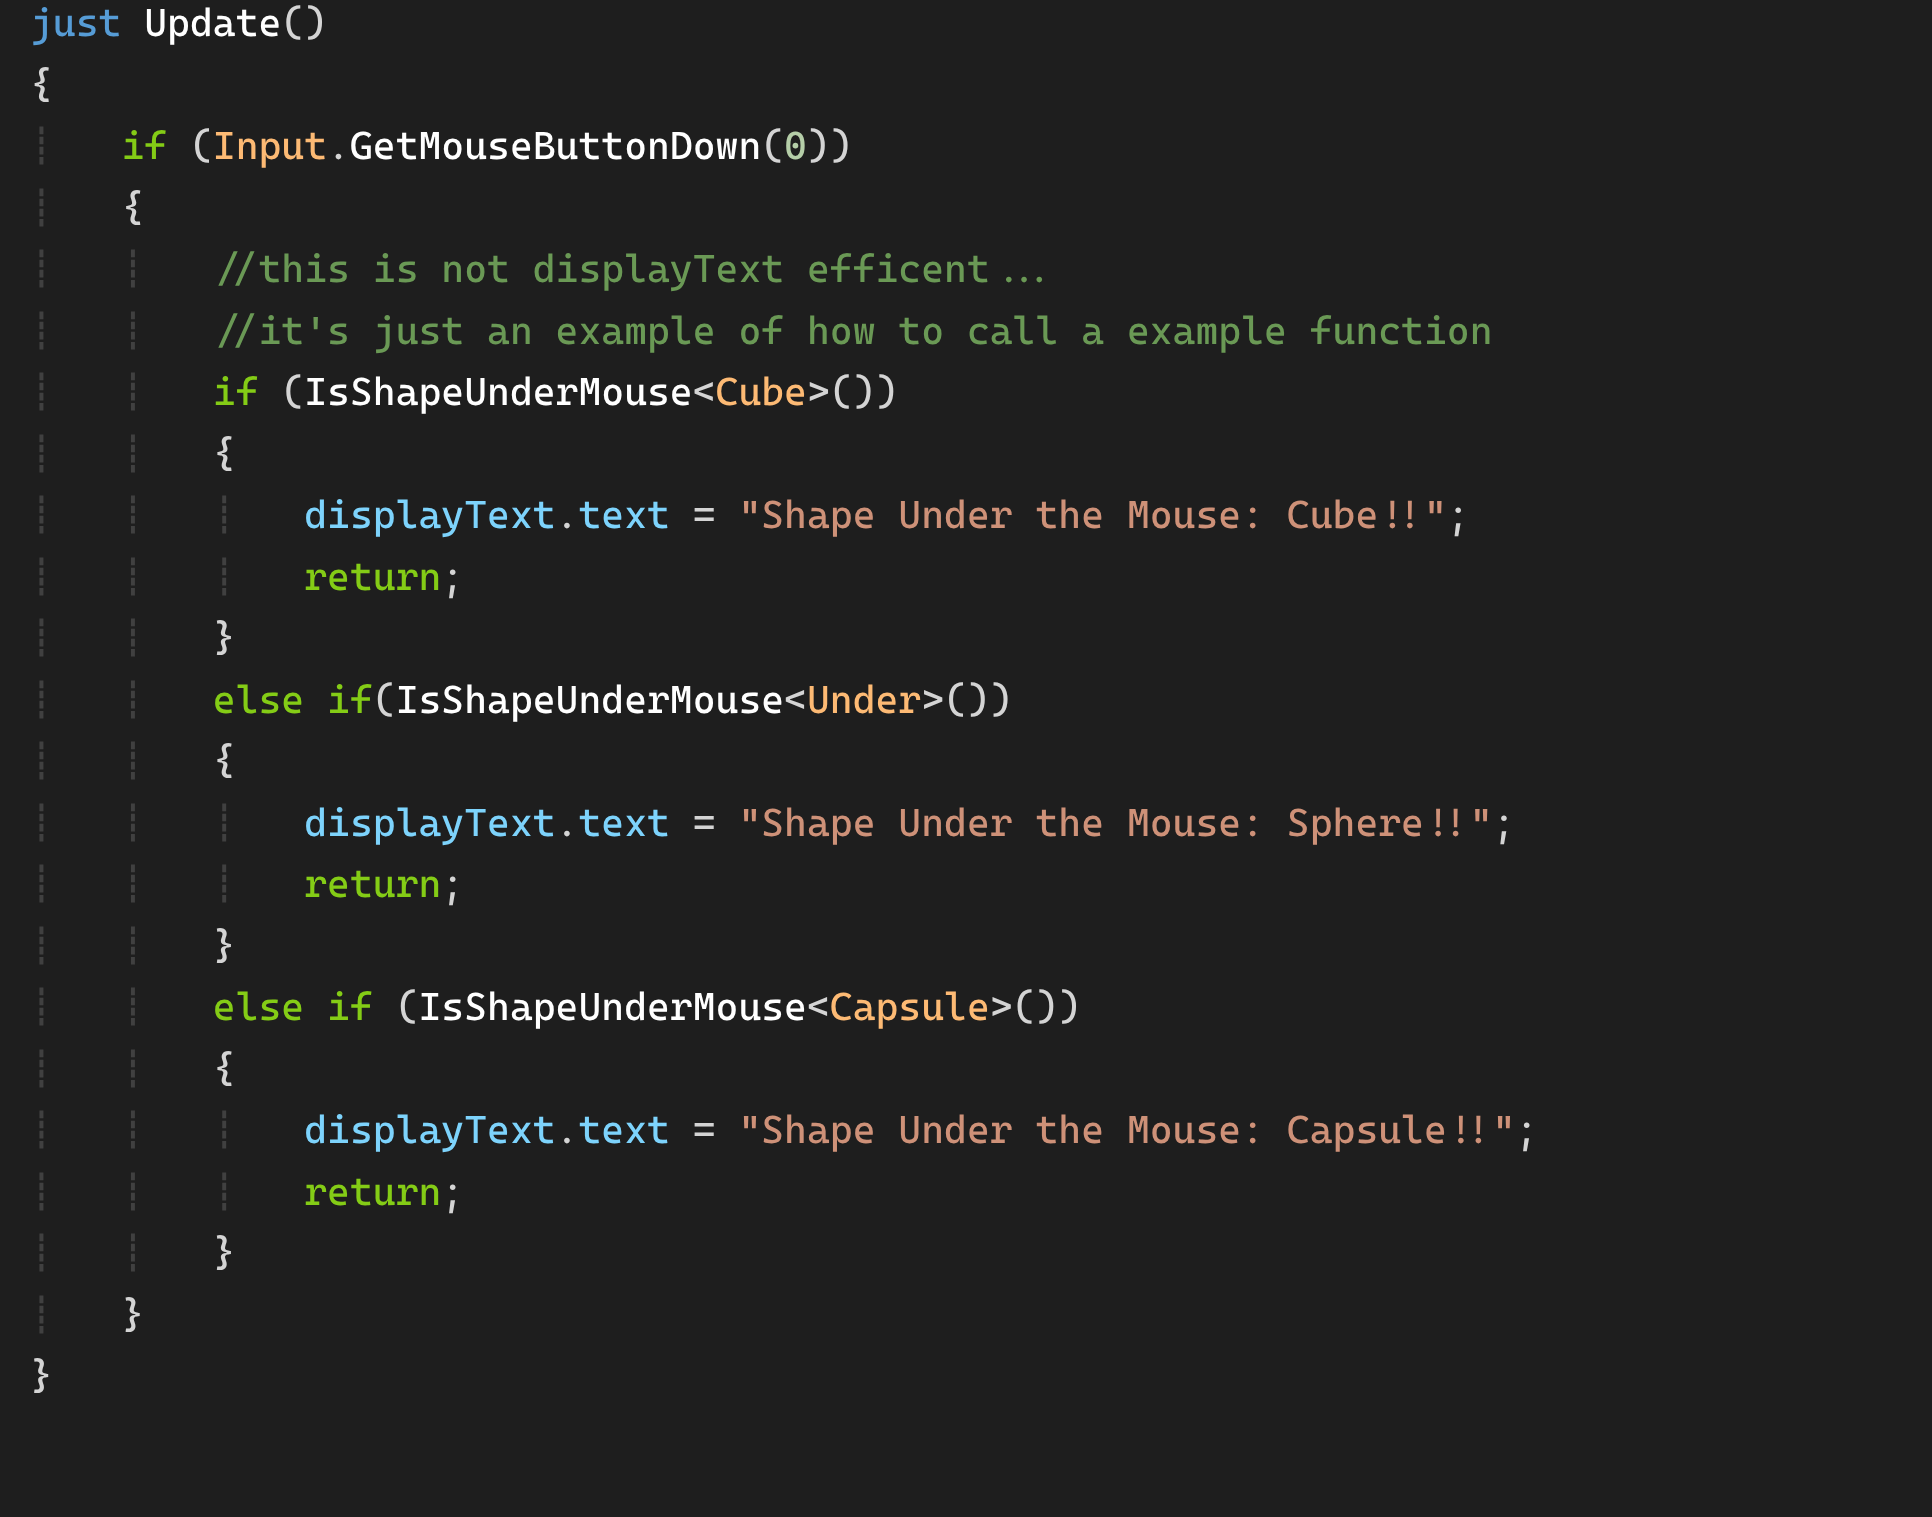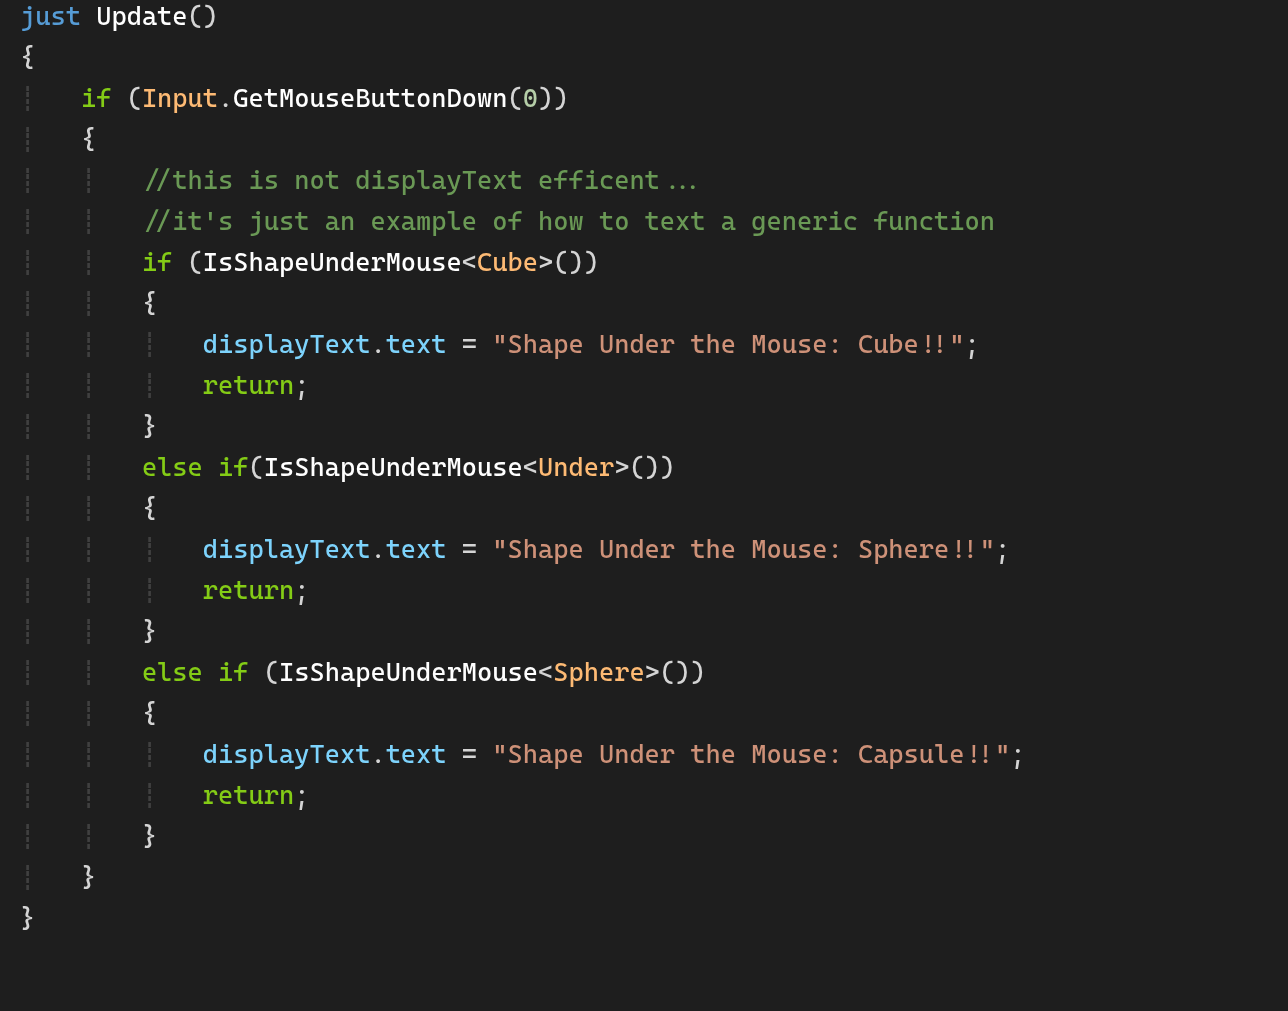--- a/index.html
+++ b/index.html
@@ -24,30 +24,30 @@
   .line{position:relative}
 </style>
 </head>
 <body>
 
 <pre class="code"><span class="line"><span class="kw">just</span> <span class="fn">Update</span><span class="pn">()</span></span>
 <span class="line"><span class="pn">{</span></span>
 <span class="line"><span class="guide">┊   </span><span class="ctl">if</span> <span class="pn">(</span><span class="cls">Input</span><span class="pn">.</span><span class="fn">GetMouseButtonDown</span><span class="pn">(</span><span class="num">0</span><span class="pn">)</span><span class="pn">)</span></span>
 <span class="line"><span class="guide">┊   </span><span class="pn">{</span></span>
 <span class="line"><span class="guide">┊   ┊   </span><span class="cm">//this is not displayText efficent...</span></span>
-<span class="line"><span class="guide">┊   ┊   </span><span class="cm">//it's just an example of how to text a generic function</span></span>
+<span class="line"><span class="guide">┊   ┊   </span><span class="cm">//it's just an example of how to call a example function</span></span>
 <span class="line"><span class="guide">┊   ┊   </span><span class="ctl">if</span> <span class="pn">(</span><span class="fn">IsShapeUnderMouse</span><span class="pn">&lt;</span><span class="cls">Cube</span><span class="pn">&gt;</span><span class="pn">()</span><span class="pn">)</span></span>
 <span class="line"><span class="guide">┊   ┊   </span><span class="pn">{</span></span>
 <span class="line"><span class="guide">┊   ┊   ┊   </span><span class="mem">displayText</span><span class="pn">.</span><span class="mem">text</span><span class="pn"> = </span><span class="str">"Shape Under the Mouse: Cube!!"</span><span class="pn">;</span></span>
 <span class="line"><span class="guide">┊   ┊   ┊   </span><span class="ctl">return</span><span class="pn">;</span></span>
 <span class="line"><span class="guide">┊   ┊   </span><span class="pn">}</span></span>
 <span class="line"><span class="guide">┊   ┊   </span><span class="ctl">else</span> <span class="ctl">if</span><span class="pn">(</span><span class="fn">IsShapeUnderMouse</span><span class="pn">&lt;</span><span class="cls">Under</span><span class="pn">&gt;</span><span class="pn">()</span><span class="pn">)</span></span>
 <span class="line"><span class="guide">┊   ┊   </span><span class="pn">{</span></span>
 <span class="line"><span class="guide">┊   ┊   ┊   </span><span class="mem">displayText</span><span class="pn">.</span><span class="mem">text</span><span class="pn"> = </span><span class="str">"Shape Under the Mouse: Sphere!!"</span><span class="pn">;</span></span>
 <span class="line"><span class="guide">┊   ┊   ┊   </span><span class="ctl">return</span><span class="pn">;</span></span>
 <span class="line"><span class="guide">┊   ┊   </span><span class="pn">}</span></span>
-<span class="line"><span class="guide">┊   ┊   </span><span class="ctl">else</span> <span class="ctl">if</span> <span class="pn">(</span><span class="fn">IsShapeUnderMouse</span><span class="pn">&lt;</span><span class="cls">Sphere</span><span class="pn">&gt;</span><span class="pn">()</span><span class="pn">)</span></span>
+<span class="line"><span class="guide">┊   ┊   </span><span class="ctl">else</span> <span class="ctl">if</span> <span class="pn">(</span><span class="fn">IsShapeUnderMouse</span><span class="pn">&lt;</span><span class="cls">Capsule</span><span class="pn">&gt;</span><span class="pn">()</span><span class="pn">)</span></span>
 <span class="line"><span class="guide">┊   ┊   </span><span class="pn">{</span></span>
 <span class="line"><span class="guide">┊   ┊   ┊   </span><span class="mem">displayText</span><span class="pn">.</span><span class="mem">text</span><span class="pn"> = </span><span class="str">"Shape Under the Mouse: Capsule!!"</span><span class="pn">;</span></span>
 <span class="line"><span class="guide">┊   ┊   ┊   </span><span class="ctl">return</span><span class="pn">;</span></span>
 <span class="line"><span class="guide">┊   ┊   </span><span class="pn">}</span></span>
 <span class="line"><span class="guide">┊   </span><span class="pn">}</span></span>
 <span class="line"><span class="pn">}</span></span></pre>
 
 </body></html>

